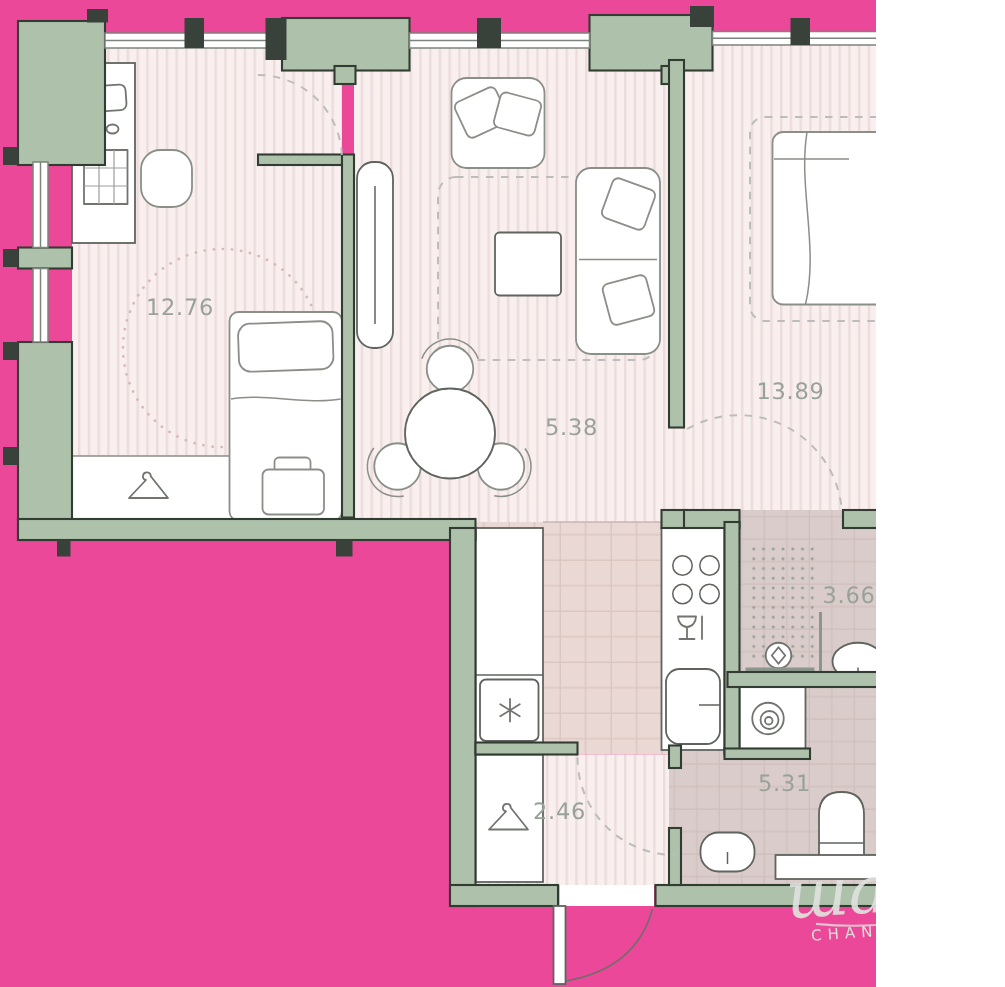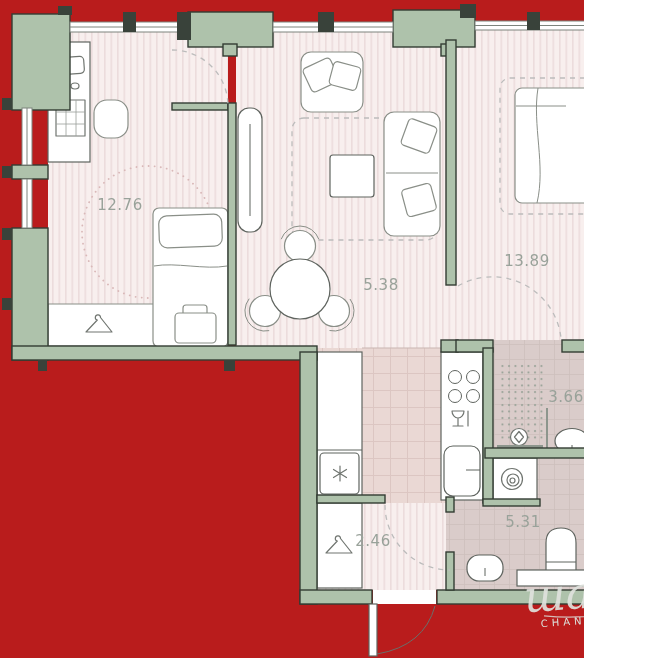--- a/index.html
+++ b/index.html
@@ -1,16 +1,16 @@
 <!DOCTYPE html>
 <html><head>
 <meta charset="utf-8">
 <style>
   html,body{margin:0;padding:0;background:#ffffff;}
-  #plan-wrap{position:relative;width:584px;height:658px;background:#b91c1c;overflow:hidden;
+  #plan-wrap{position:relative;width:584px;height:658px;background:#ec4899;overflow:hidden;
              font-family:"DejaVu Sans",sans-serif;}
   svg{display:block}
   .wall{fill:#aec2ab;stroke:#333c33;stroke-width:1.4}
   .tick{fill:#39423a;stroke:none}
   .win{fill:#ffffff;stroke:#7c837c;stroke-width:1}
   .winline{stroke:#7c837c;stroke-width:1}
   .case{fill:#ffffff;stroke:#5f645f;stroke-width:1.2}
   .soft{fill:#ffffff;stroke:#8a8f88;stroke-width:1.2}
   .thin{stroke:#8a8f88;stroke-width:1;fill:none}
   .thind{stroke:#5f645f;stroke-width:1;fill:none}

